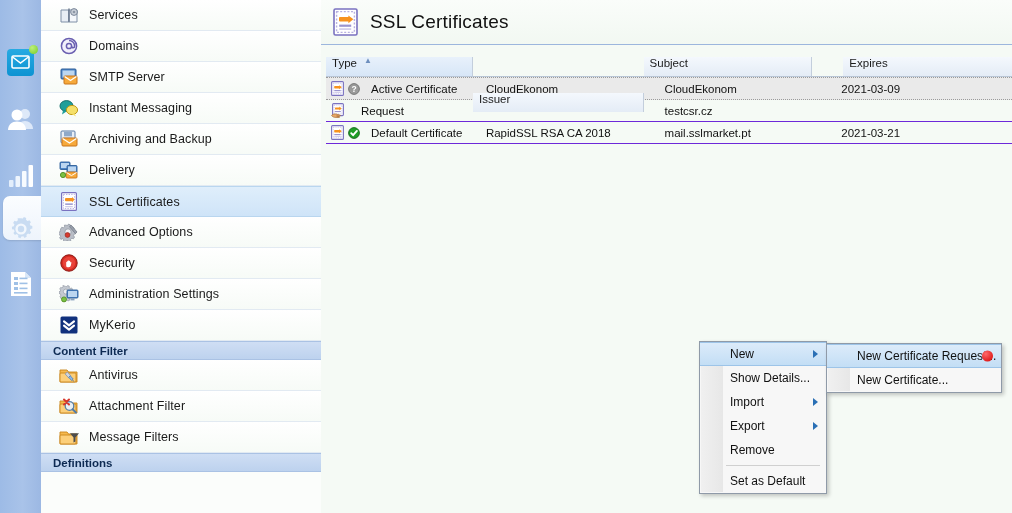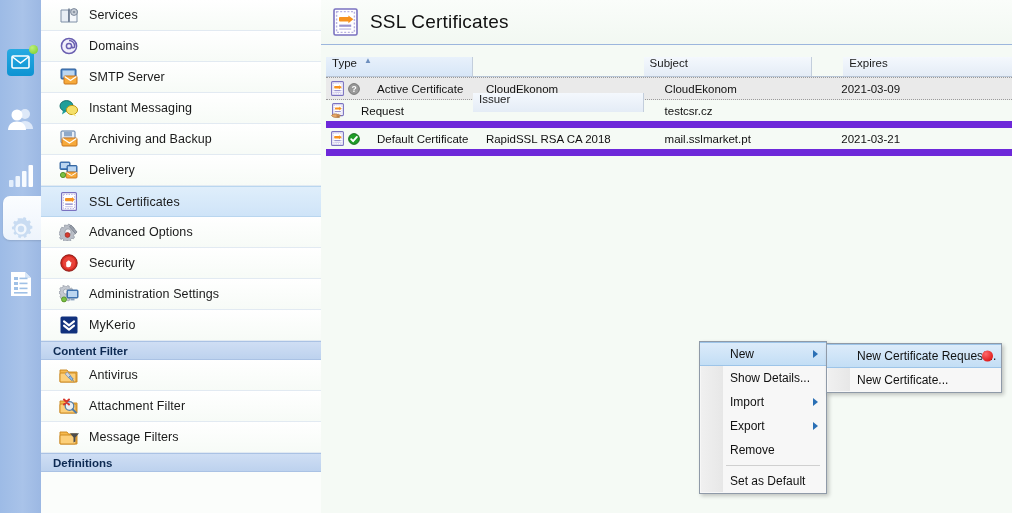--- a/index.html
+++ b/index.html
@@ -72,28 +72,28 @@
   .table-wrap{position:absolute;left:5px;right:0;top:57px;bottom:0;}
   .thead{display:flex;height:19px;border-bottom:1px solid #b9c6d6;}
   .th{
     background:linear-gradient(to bottom,#f4f8fd,#e4ecf6);
     border-right:1px solid #c3cedc;
     font-size:11.5px;color:#1b1b1b;display:flex;
     padding-left:6px;box-sizing:border-box;height:19px;
   }
   .th.sorted{background:linear-gradient(to bottom,#e8f1fb,#d7e6f7);}
   .sortmark{margin-left:7px;font-size:8px;color:#6d8fbe;line-height:1;}
-  .trow{display:flex;height:21px;align-items:center;border-bottom:7px solid #6d28d9;}
+  .trow{display:flex;height:21px;align-items:center;border-bottom:1px solid #6d28d9;}
   .trow.selrow{background:#eaeaea;border-top:1px dotted #9b9b9b;border-bottom:1px dotted #9b9b9b;}
   .td{font-size:11.5px;color:#111;padding-left:6px;box-sizing:border-box;height:21px;
       display:flex;align-items:center;overflow:hidden;white-space:nowrap;}
   .td.typecell{padding-left:5px;gap:3px;}
   .certico{width:13px;height:15px;flex:0 0 13px;}
   .badge{width:12px;height:12px;flex:0 0 12px;margin-left:1px;}
-  .typetext{margin-left:14px;}
+  .typetext{margin-left:8px;}
 
   
   .cmenu{
     position:absolute;background:#f7f7f7;border:1px solid #8f9aa8;
     box-shadow:2px 2px 4px rgba(0,0,0,.22);
   }
   .cmenu .gutter{position:absolute;left:1px;top:1px;bottom:1px;width:22px;
     background:linear-gradient(to right,#f0f0f0,#e7e7e7);}
   .mitem{
     position:relative;height:24px;display:flex;align-items:center;

